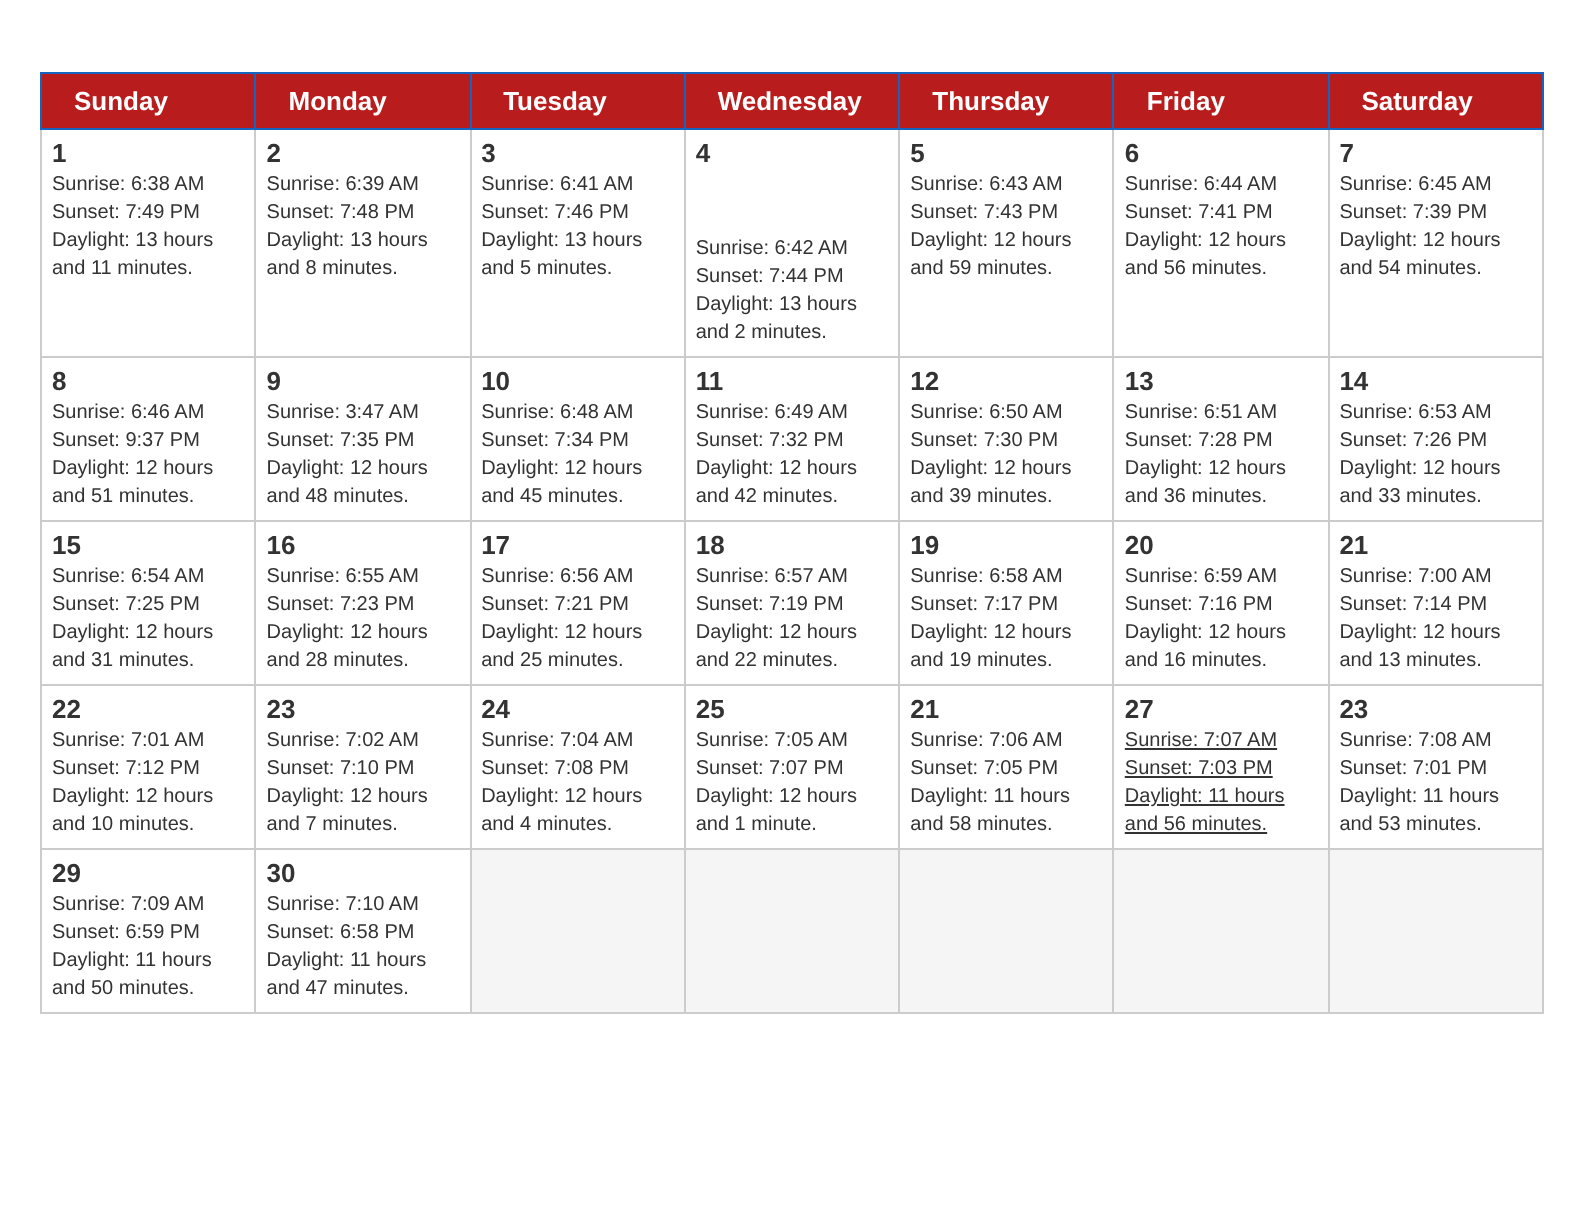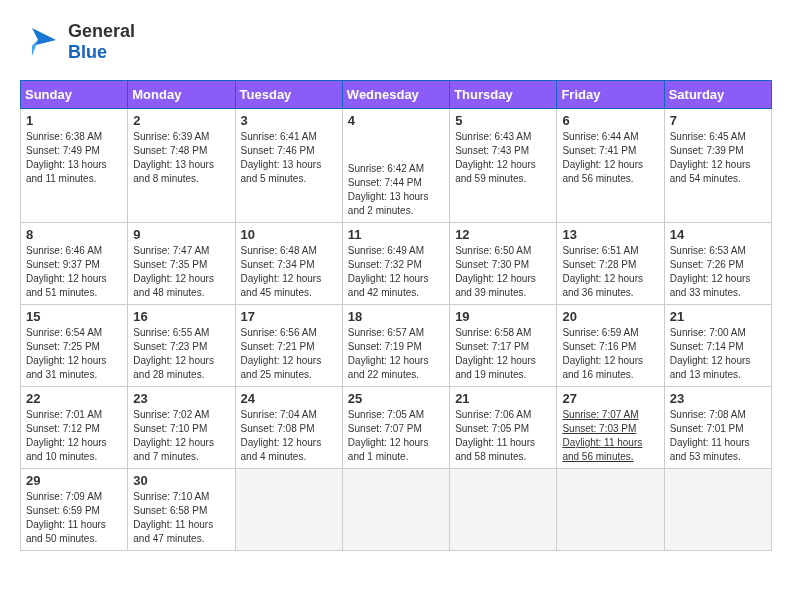--- a/index.html
+++ b/index.html
@@ -27,25 +27,25 @@
     .location {
       font-size: 16px;
       color: #444;
     }
     .calendar {
       width: 100%;
       border-collapse: collapse;
       border: 1px solid #ccc;
     }
     .calendar th {
-      background: #8b5cf6;
+      background: #b91c1c;
       color: #fff;
       font-size: 13px;
       font-weight: bold;
-      padding: 6px 4px;
+      padding: 6px 16px;
       text-align: left;
       border: 1px solid #1565c0;
     }
     .calendar td {
       vertical-align: top;
       border: 1px solid #ccc;
       padding: 4px 5px;
       font-size: 10.5px;
       color: #333;
       width: calc(100% / 7);
@@ -69,31 +69,20 @@
     .logo-container {
       display: flex;
       align-items: center;
       gap: 4px;
     }
   </style>
 </head>
 <body>
 
 <div class="header-area">
-  <div class="logo-container">
-    <svg width="44" height="44" viewBox="0 0 44 44">
-
-      <polygon points="12,8 36,20 12,26 18,20" fill="#1976d2"></polygon>
-      <polygon points="12,26 18,20 12,36" fill="#42a5f5"></polygon>
-    </svg>
-    <div>
-      <div style="font-size:18px;font-weight:bold;color:#333;">General</div>
-      <div style="font-size:18px;font-weight:bold;color:#1565c0;">Blue</div>
-    </div>
-  </div>
 </div>
 
 <table class="calendar">
   <thead>
     <tr>
     <th>Sunday</th>
         <th>Monday</th>
         <th>Tuesday</th>
         <th>Wednesday</th>
         <th>Thursday</th>
@@ -156,21 +145,21 @@
       <tr>
         <td>
           <span class="day-num">8</span>
           <div class="day-info" style="white-space: pre-line;">Sunrise: 6:46 AM
 Sunset: 9:37 PM
 Daylight: 12 hours
 and 51 minutes.</div>
         </td>
         <td>
           <span class="day-num">9</span>
-          <div class="day-info" style="white-space: pre-line;">Sunrise: 7:47 AM
+          <div class="day-info" style="white-space: pre-line;">Sunrise: 3:47 AM
 Sunset: 7:35 PM
 Daylight: 12 hours
 and 48 minutes.</div>
         </td>
         <td>
           <span class="day-num">10</span>
           <div class="day-info" style="white-space: pre-line;">Sunrise: 6:48 AM
 Sunset: 7:34 PM
 Daylight: 12 hours
 and 45 minutes.</div>

